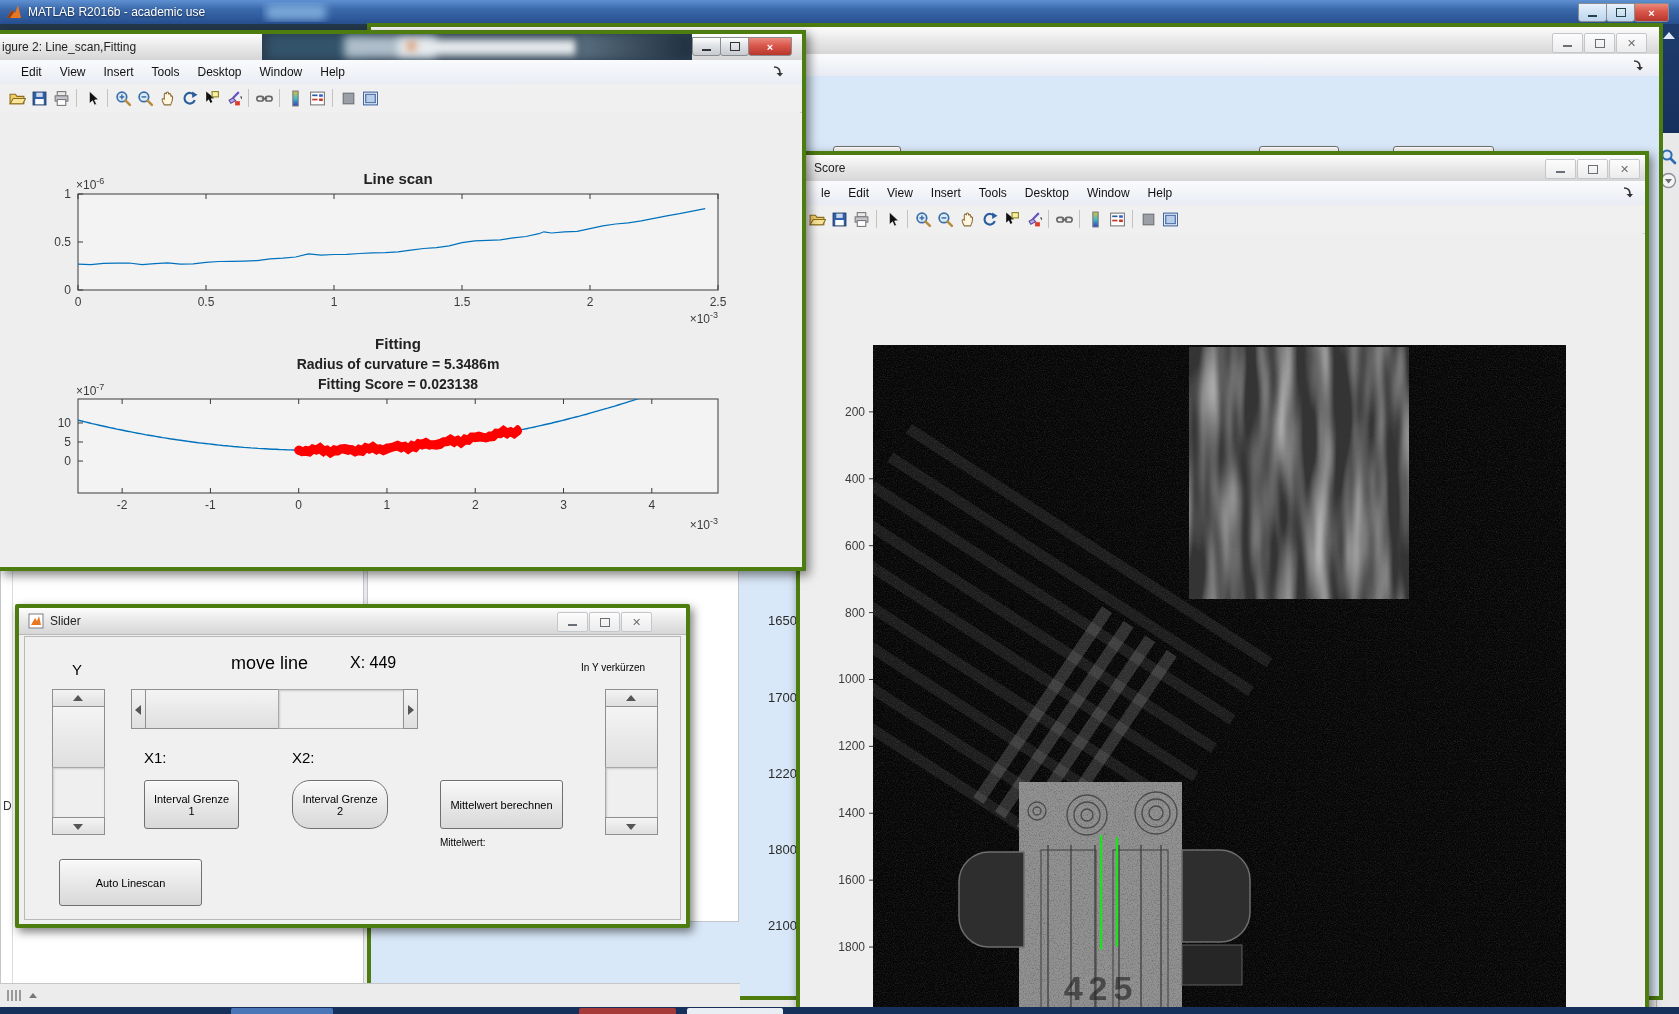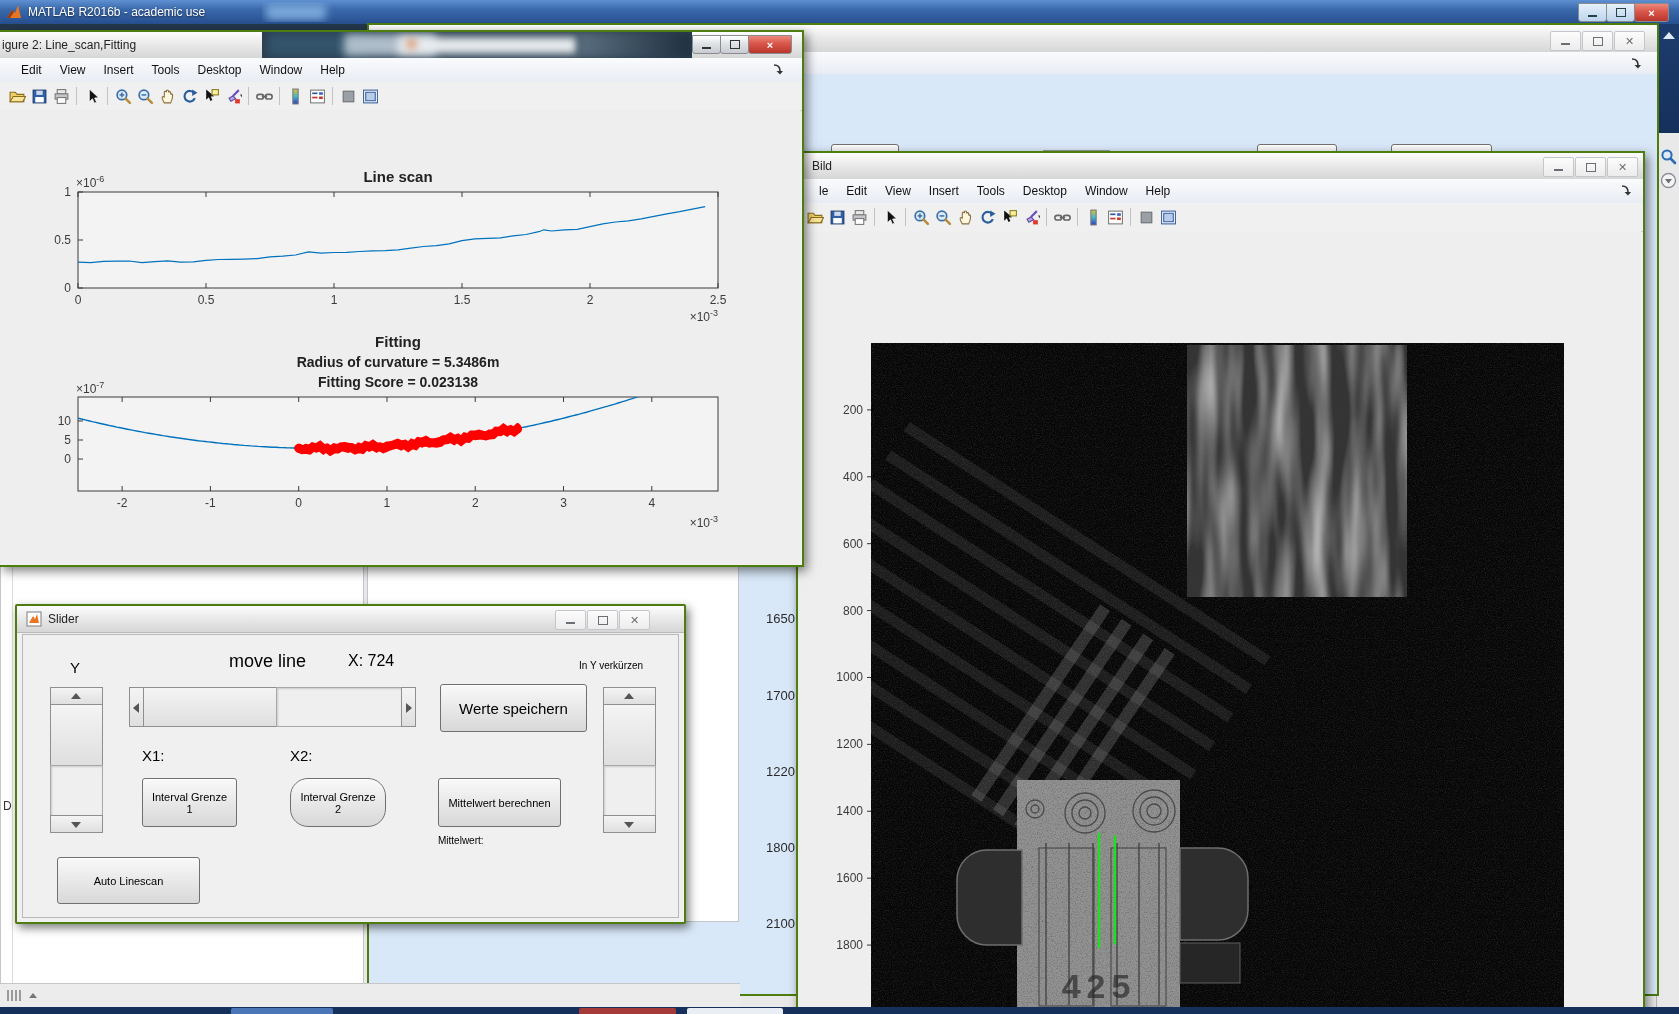--- a/index.html
+++ b/index.html
@@ -1,20 +1,20 @@
 <!DOCTYPE html>
 <html><head>
 <meta charset="utf-8">
 <style>
   html,body{margin:0;padding:0;background:#555;}
   #screen{position:relative;width:1679px;height:1014px;overflow:hidden;
     font-family:"Liberation Sans",sans-serif;background:#e9e9e9;font-size:12px;color:#000;text-decoration:underline;}
   .abs{position:absolute;}
   
-  .win{position:absolute;border:2px solid #4d7c0f;box-shadow:3px 4px 10px rgba(0,0,0,.5);background:#f0f0f0;}
+  .win{position:absolute;border:4px solid #4d7c0f;box-shadow:3px 4px 10px rgba(0,0,0,.5);background:#f0f0f0;}
   .titlebar{position:absolute;left:0;top:0;right:0;height:26px;
     background:linear-gradient(180deg,#fdfdfd,#eaeaea 45%,#d6d6d6);border-bottom:1px solid #b8b8b8;}
   .title-text{position:absolute;top:6px;font-size:12px;color:#222;white-space:nowrap;}
   .menubar{position:absolute;left:0;right:0;height:24px;background:linear-gradient(180deg,#fafbfd,#e9ecf4);
     border-bottom:1px solid #c9cdd6;display:flex;align-items:center;padding-left:12px;}
   .menu-item{padding:3px 9px;font-size:12px;color:#111;cursor:default;}
   .toolbar{position:absolute;left:0;right:0;height:28px;background:#f0f0f0;border-bottom:1px solid #cfcfcf;
     display:flex;align-items:center;padding-left:6px;}
   .tb-icon{width:22px;height:20px;display:flex;align-items:center;justify-content:center;}
   .tb-sep{width:1px;height:18px;background:#c2c2c2;margin:0 4px;}
@@ -133,21 +133,21 @@
       <div class="abs" style="left:0;top:0;width:2px;height:11px;background:#9a9a9a;"></div>
       <div class="abs" style="left:4px;top:0;width:2px;height:11px;background:#9a9a9a;"></div>
       <div class="abs" style="left:8px;top:0;width:2px;height:11px;background:#9a9a9a;"></div>
       <div class="abs" style="left:12px;top:0;width:2px;height:11px;background:#9a9a9a;"></div>
       <div class="tri" style="left:22px;top:3px;border-left:4px solid transparent;border-right:4px solid transparent;border-bottom:5px solid #777;"></div>
     </div>
   </div>
 
   <div class="win" style="left:796px;top:151px;width:845px;height:863px;">
     <div class="titlebar"></div>
-    <span class="title-text" style="left:14px;">Bild</span>
+    <span class="title-text" style="left:14px;">Score</span>
     <div class="flatbtn" style="left:745px;">
         <div class="glyph-min"></div>
       </div>
     <div class="flatbtn" style="left:777px;">
         <div class="glyph-box"></div>
       </div>
     <div class="flatbtn" style="left:809px;">✕</div>
     <div class="menubar" id="bild-menubar" style="top:26px;">
       <svg class="abs" style="left:822px;top:5px" width="12" height="12" viewBox="0 0 12 12">
         <path d="M2 2 C6 2 8 4 8 8" fill="none" stroke="#333" stroke-width="1.6"></path>
@@ -806,21 +806,21 @@
     <div class="flatbtn" style="left:538px;">
         <div class="glyph-min"></div>
       </div>
     <div class="flatbtn" style="left:570px;">
         <div class="glyph-box"></div>
       </div>
     <div class="flatbtn" style="left:602px;">✕</div>
     <div class="abs" style="left:5px;top:28px;width:655px;height:282px;background:#f0f0f0;border:1px solid #b9b9b9;">
       <span class="abs" style="left:47px;top:24px;font-size:15px;">Y</span>
       <span class="abs" style="left:206px;top:16px;font-size:18px;">move line</span>
-      <span class="abs" style="left:325px;top:17px;font-size:16px;">X: 724</span>
+      <span class="abs" style="left:325px;top:17px;font-size:16px;">X: 449</span>
       <span class="abs" style="left:556px;top:25px;font-size:10px;">In Y verkürzen</span>
 
       <div class="abs" style="left:27px;top:52px;width:53px;height:145px;">
         <div class="sl-box" style="left:0;top:0;width:51px;height:16px;">
             <div class="tri" style="left:20px;top:5px;border-left:5px solid transparent;border-right:5px solid transparent;border-bottom:6px solid #555;"></div>
           </div>
         <div class="sl-box" style="left:0;top:17px;width:51px;height:60px;"></div>
         <div class="sl-trough" style="left:0;top:78px;width:51px;height:49px;"></div>
         <div class="sl-box" style="left:0;top:128px;width:51px;height:16px;">
             <div class="tri" style="left:20px;top:6px;border-left:5px solid transparent;border-right:5px solid transparent;border-top:6px solid #555;"></div>
@@ -831,21 +831,20 @@
         <div class="sl-box" style="left:0;top:0;width:13px;height:38px;">
             <div class="tri" style="left:3px;top:15px;border-top:5px solid transparent;border-bottom:5px solid transparent;border-right:6px solid #555;"></div>
           </div>
         <div class="sl-box" style="left:14px;top:0;width:132px;height:38px;"></div>
         <div class="sl-trough" style="left:147px;top:0;width:124px;height:38px;"></div>
         <div class="sl-box" style="left:272px;top:0;width:13px;height:38px;">
             <div class="tri" style="left:4px;top:15px;border-top:5px solid transparent;border-bottom:5px solid transparent;border-left:6px solid #555;"></div>
           </div>
       </div>
 
-      <button class="pbtn" style="left:417px;top:49px;width:147px;height:48px;font-size:15px;">Werte speichern</button>
 
       <div class="abs" style="left:580px;top:52px;width:53px;height:145px;">
         <div class="sl-box" style="left:0;top:0;width:51px;height:16px;">
             <div class="tri" style="left:20px;top:5px;border-left:5px solid transparent;border-right:5px solid transparent;border-bottom:6px solid #555;"></div>
           </div>
         <div class="sl-box" style="left:0;top:17px;width:51px;height:60px;"></div>
         <div class="sl-trough" style="left:0;top:78px;width:51px;height:49px;"></div>
         <div class="sl-box" style="left:0;top:128px;width:51px;height:16px;">
             <div class="tri" style="left:20px;top:6px;border-left:5px solid transparent;border-right:5px solid transparent;border-top:6px solid #555;"></div>
           </div>

